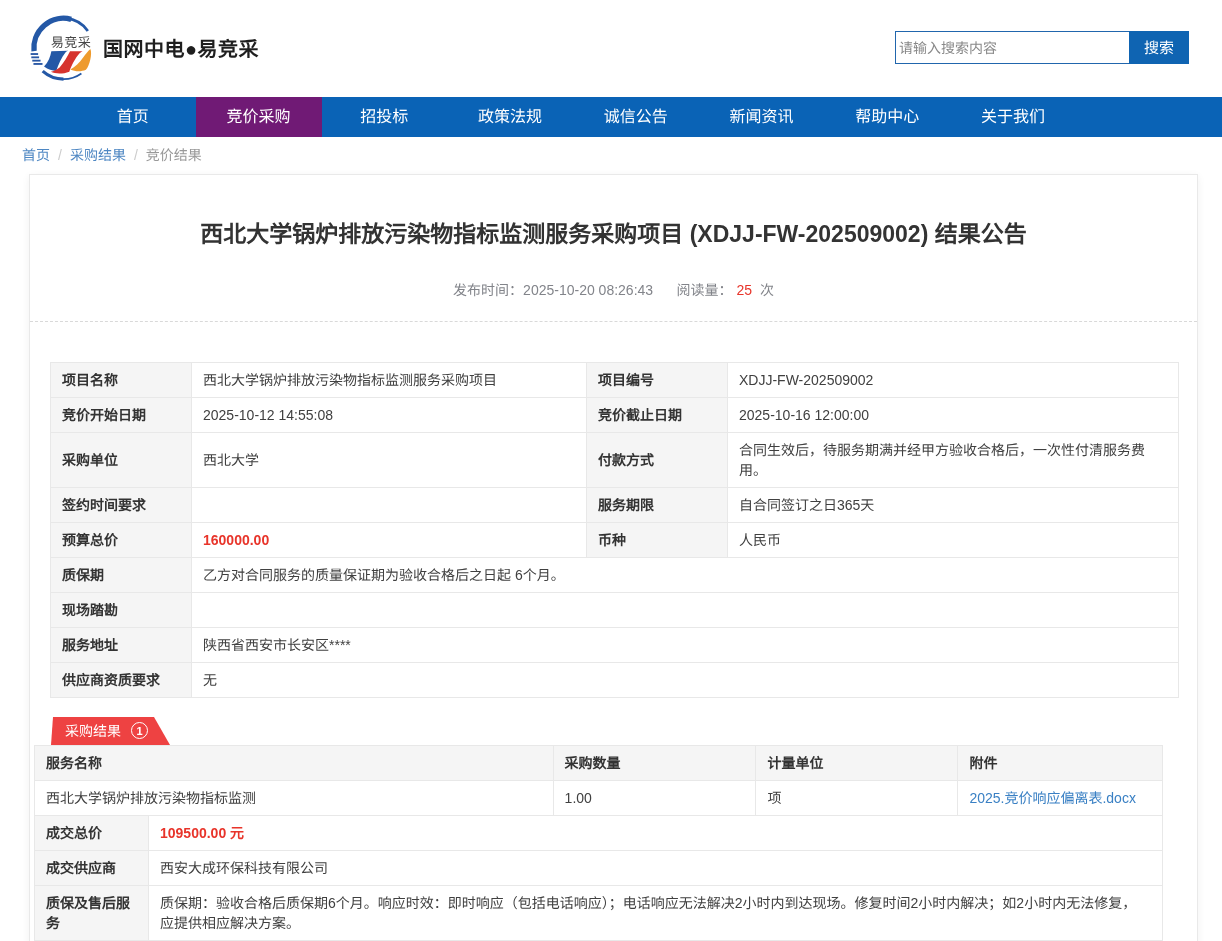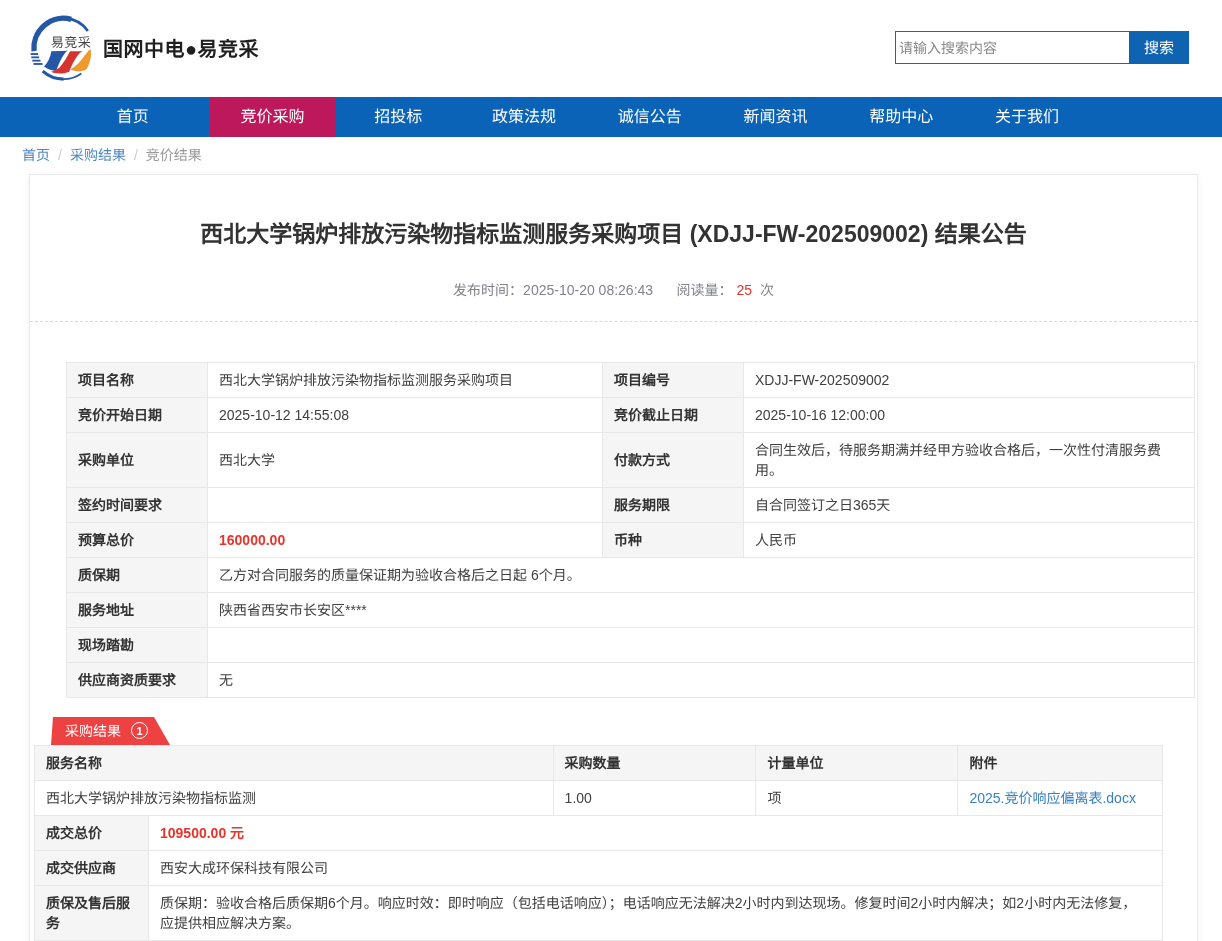--- a/index.html
+++ b/index.html
@@ -19,39 +19,39 @@
   font-family:"Liberation Sans", sans-serif; outline:none; }
 .search input::placeholder { color:#888; }
 .search .btn { position:absolute; left:234px; top:0; width:60px; height:33px;
   background:#0f64b2; color:#fff; font-size:15px; text-align:center; line-height:33px; }
 
 
 .nav { height:40px; background:#0a63b6; }
 .nav ul { list-style:none; margin-left:70px; }
 .nav li { float:left; width:125.75px; height:40px; line-height:40px; text-align:center;
   color:#fff; font-size:16px; }
-.nav li.on { background:#be185d;margin-left:14px; }
+.nav li.on { background:#701a75; }
 
 
 .crumb { height:37px; line-height:37px; padding-left:22px; font-size:14px; color:#999; }
 .crumb a { color:#4e87c3; }
 .crumb .sep { color:#ccc; margin:0 8px; }
 
 
 .card { margin-left:29px; width:1169px; min-height:900px; background:#fff;
   border:1px solid #e9e9e9; box-shadow:0 2px 8px rgba(0,0,0,.06); }
 .ptitle { margin-top:44px; text-align:center; font-size:23px; line-height:30px; font-weight:bold; color:#333; }
 .meta { margin-top:31px; text-align:center; font-size:14px; line-height:20px; color:#82848a; }
 .meta .num { color:#e8342a; margin:0 4px; }
 .dash { border:none; border-top:1px dashed #d9d9d9; margin:21px 0 0 0; }
 
 
 table { border-collapse:collapse; font-size:14px; }
 td, th { border:1px solid #e8e8e8; vertical-align:middle; }
-.t1 { margin:40px 20px 0 36px; width:1128px; table-layout:fixed; }
+.t1 { margin:40px 20px 0 20px; width:1128px; table-layout:fixed; }
 .t1 td { padding:7px 11px; line-height:20px; color:#404040; }
 .t1 td.lab { background:#f5f5f5; font-weight:bold; color:#333; }
 .red { color:#e8342a; font-weight:bold; }
 
 
 .restab { position:relative; margin:19px 0 0 21px; width:119px; height:28px;
   background:#ee4242; color:#fff; font-size:14px; line-height:28px;
   clip-path:polygon(2px 0, 103px 0, 119px 28px, 0 28px); }
 .restab .txt { margin-left:14px; }
 .restab .circ { position:absolute; left:80px; top:5px; width:17px; height:17px;
@@ -150,26 +150,26 @@
           <td class="lab">预算总价</td>
           <td><span class="red">160000.00</span></td>
         <td class="lab">币种</td>
           <td>人民币</td>
         </tr>
     <tr>
           <td class="lab">质保期</td>
           <td colspan="3">乙方对合同服务的质量保证期为验收合格后之日起 6个月。</td>
         </tr>
     <tr>
+          <td class="lab">现场踏勘</td>
+          <td colspan="3"></td>
+        </tr>
+    <tr>
           <td class="lab">服务地址</td>
           <td colspan="3">陕西省西安市长安区****</td>
-        </tr>
-    <tr>
-          <td class="lab">现场踏勘</td>
-          <td colspan="3"></td>
         </tr>
     <tr>
           <td class="lab">供应商资质要求</td>
           <td colspan="3">无</td>
         </tr>
   </tbody>
     </table>
 
   <div class="restab"><span class="txt">采购结果</span><span class="circ">1</span></div>
 

